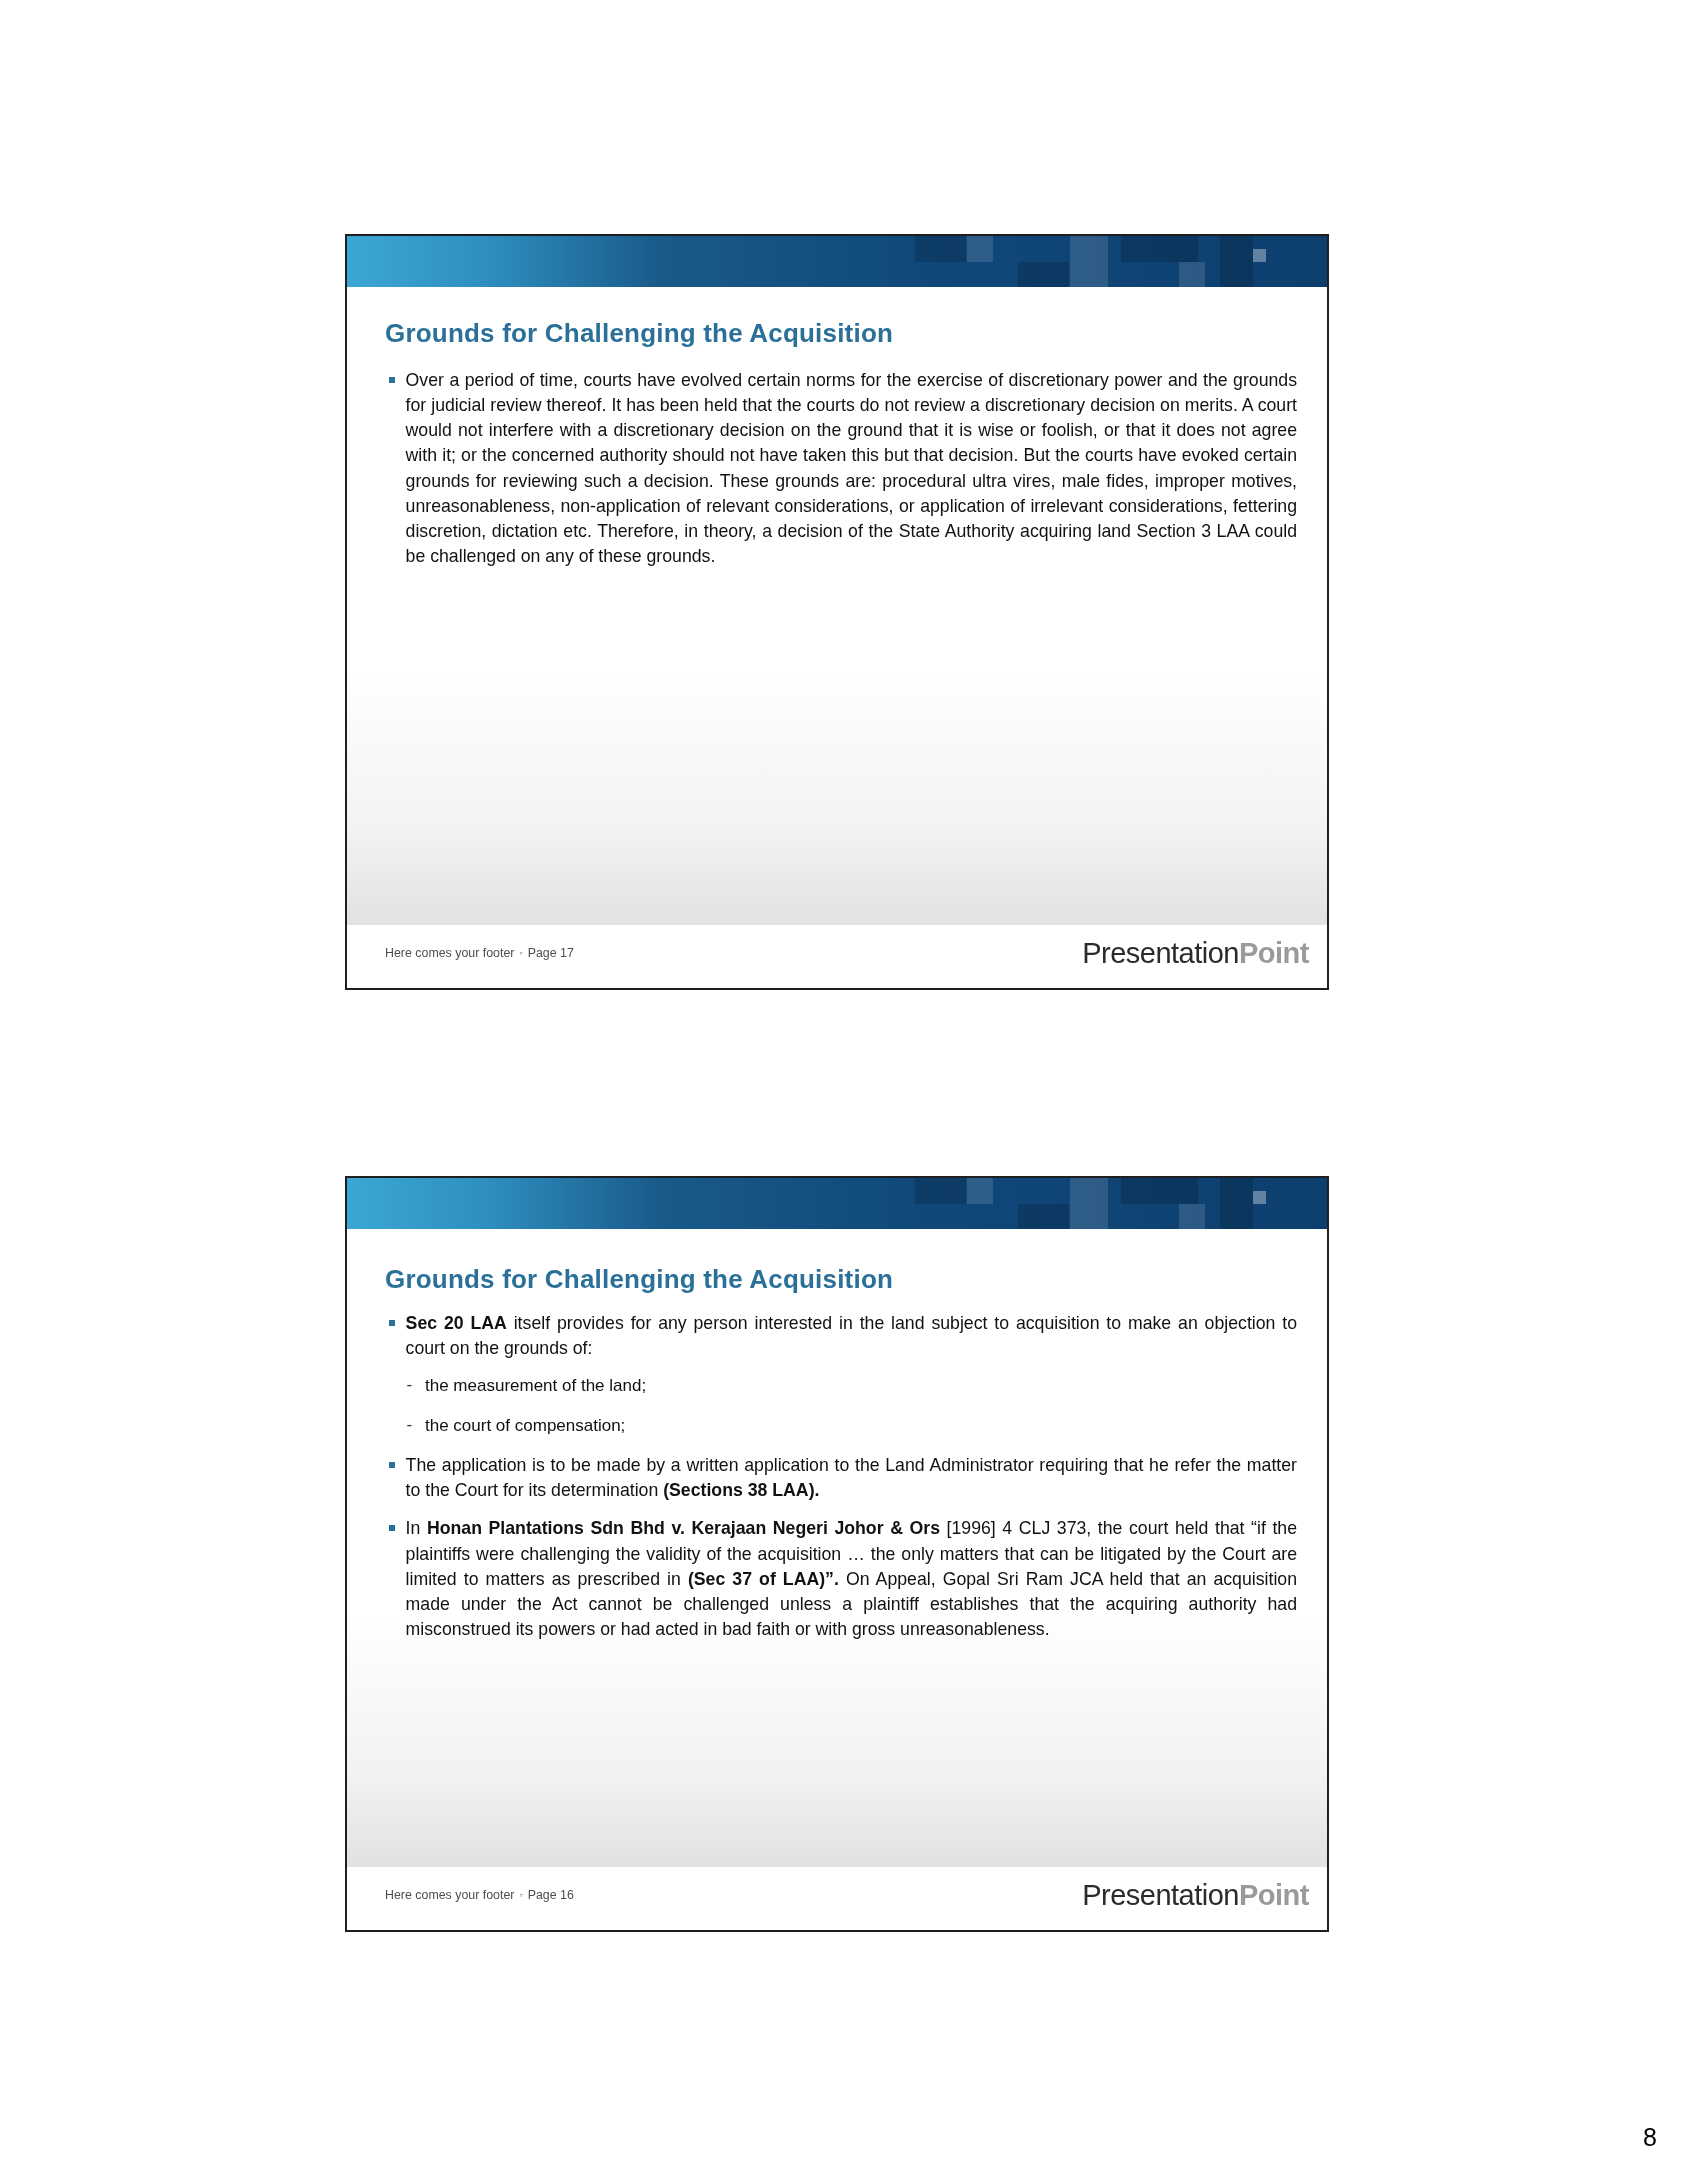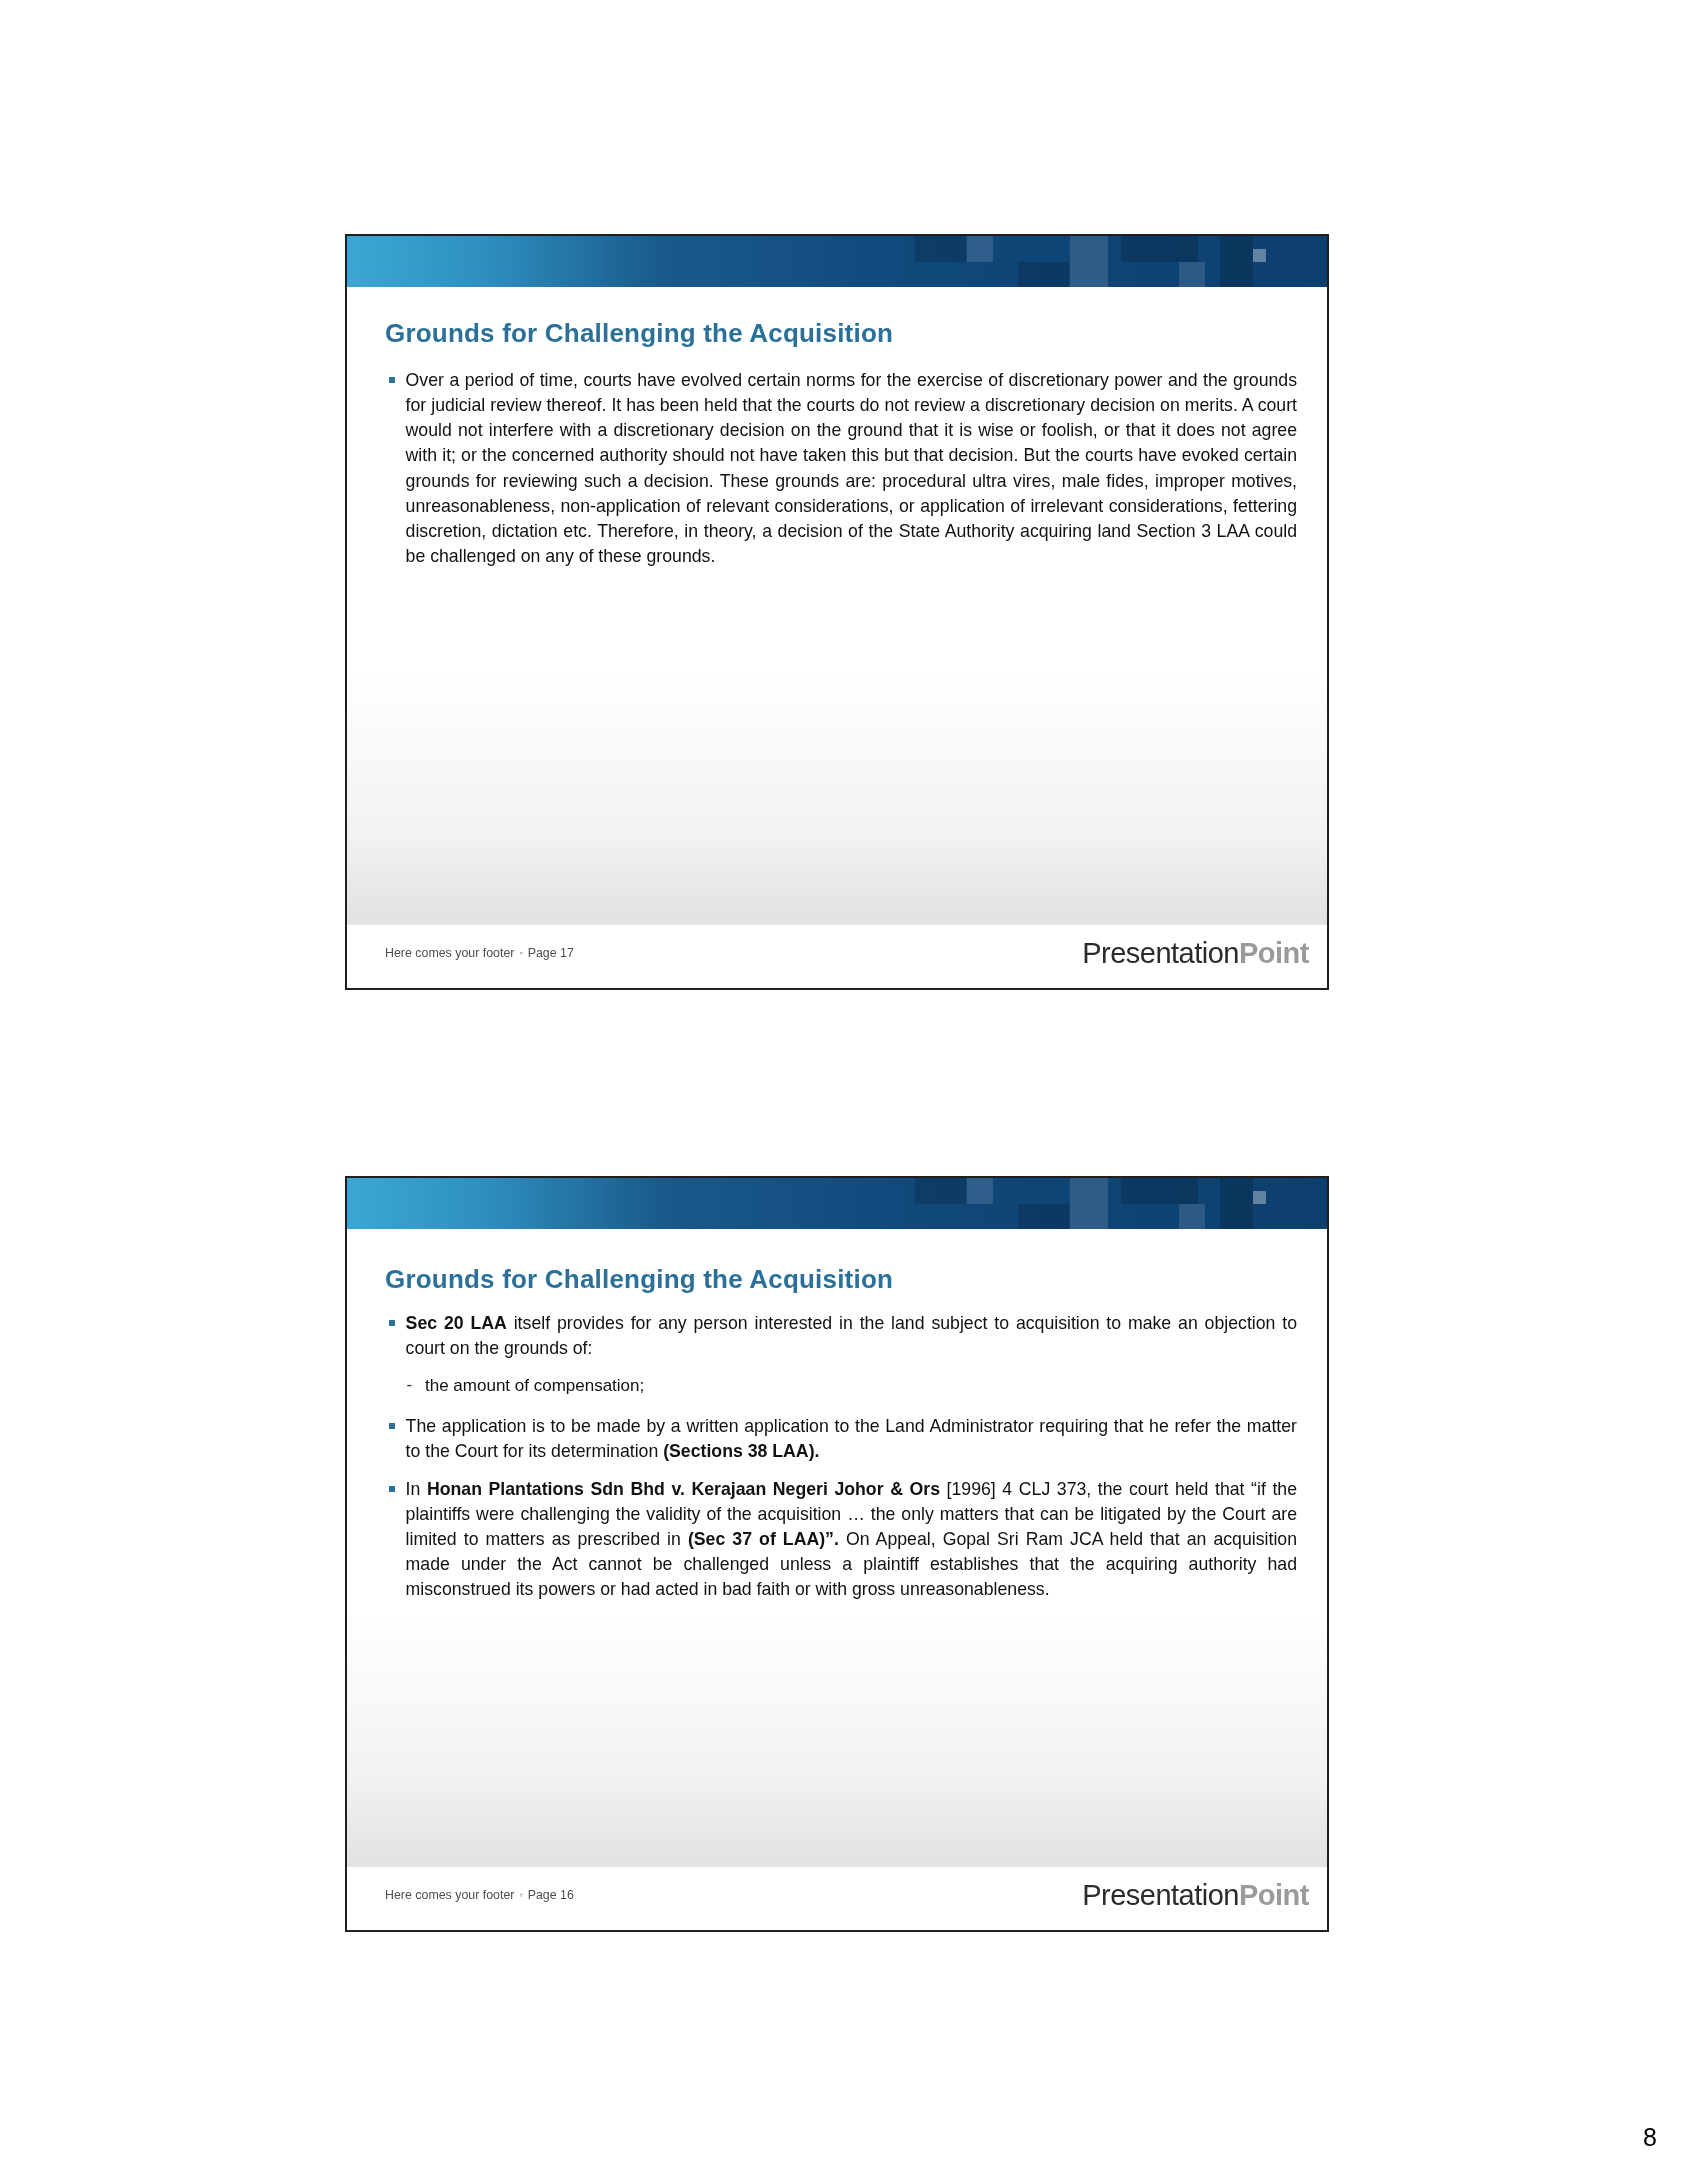--- a/index.html
+++ b/index.html
@@ -220,21 +220,22 @@
       <div class="sq" style="left:906px; top:13px; width:13px; height:13px; background:rgba(255,255,255,0.35);"></div>
       <div class="sq dark" style="left:873px; top:0px; width:33px; height:51px;"></div>
     </div>
 
     <div class="slide-body">
       <div class="slide-title">Grounds for Challenging the Acquisition</div>
 
       <div class="content">
         <ul class="bullets">
           <li class="bullet"><b>Sec 20 LAA</b> itself provides for any person interested in the land subject to acquisition to make an objection to court on the grounds of:</li>
-          <li class="sub">the amount of compensation;</li>
+          <li class="sub">the measurement of the land;</li>
+          <li class="sub">the court of compensation;</li>
           <li class="bullet">The application is to be made by a written application to the Land Administrator requiring that he refer the matter to the Court for its determination <b>(Sections 38 LAA).</b></li>
           <li class="bullet">In <b>Honan Plantations Sdn Bhd v. Kerajaan Negeri Johor &amp; Ors</b> [1996] 4 CLJ 373, the court held that “if the plaintiffs were challenging the validity of the acquisition … the only matters that can be litigated by the Court are limited to matters as prescribed in <b>(Sec 37 of LAA)”.</b> On Appeal, Gopal Sri Ram JCA held that an acquisition made under the Act cannot be challenged unless a plaintiff establishes that the acquiring authority had misconstrued its powers or had acted in bad faith or with gross unreasonableness.</li>
         </ul>
       </div>
 
       <div class="footer">
         <div class="footer-text">
           <span>Here comes your footer</span><span class="footer-sep">▫</span><span>Page 16</span>
         </div>
         <div class="brand">

